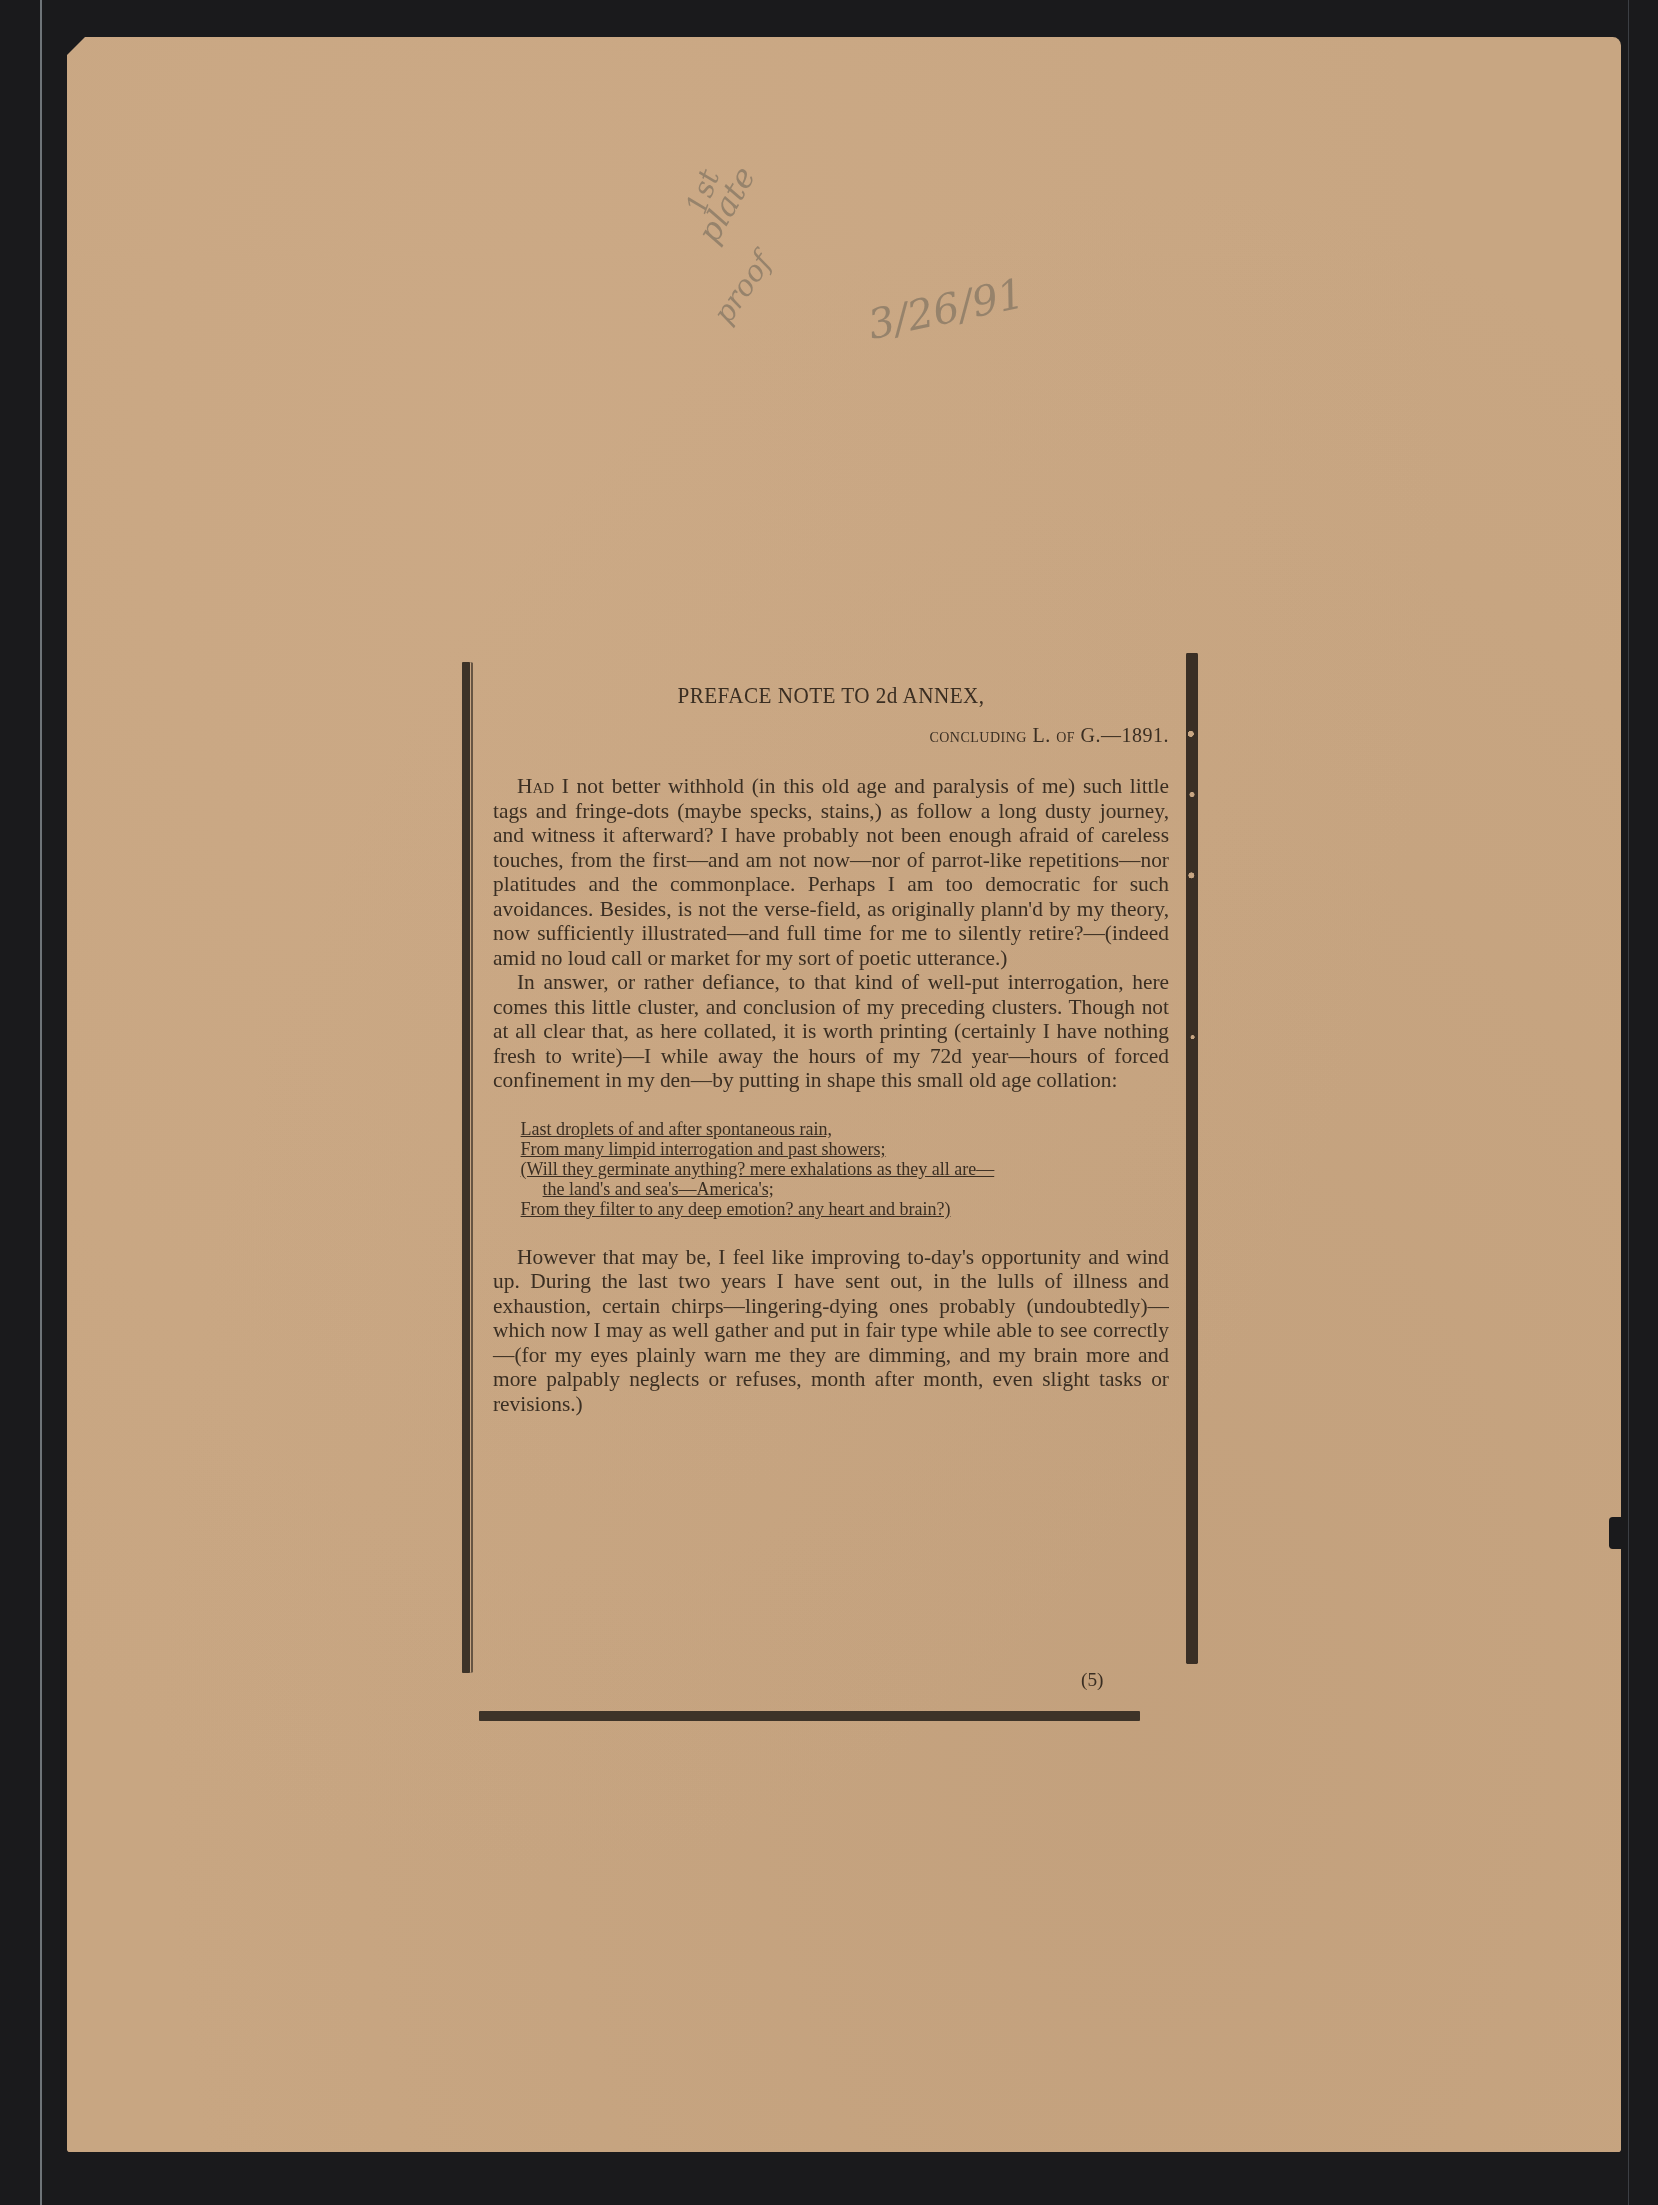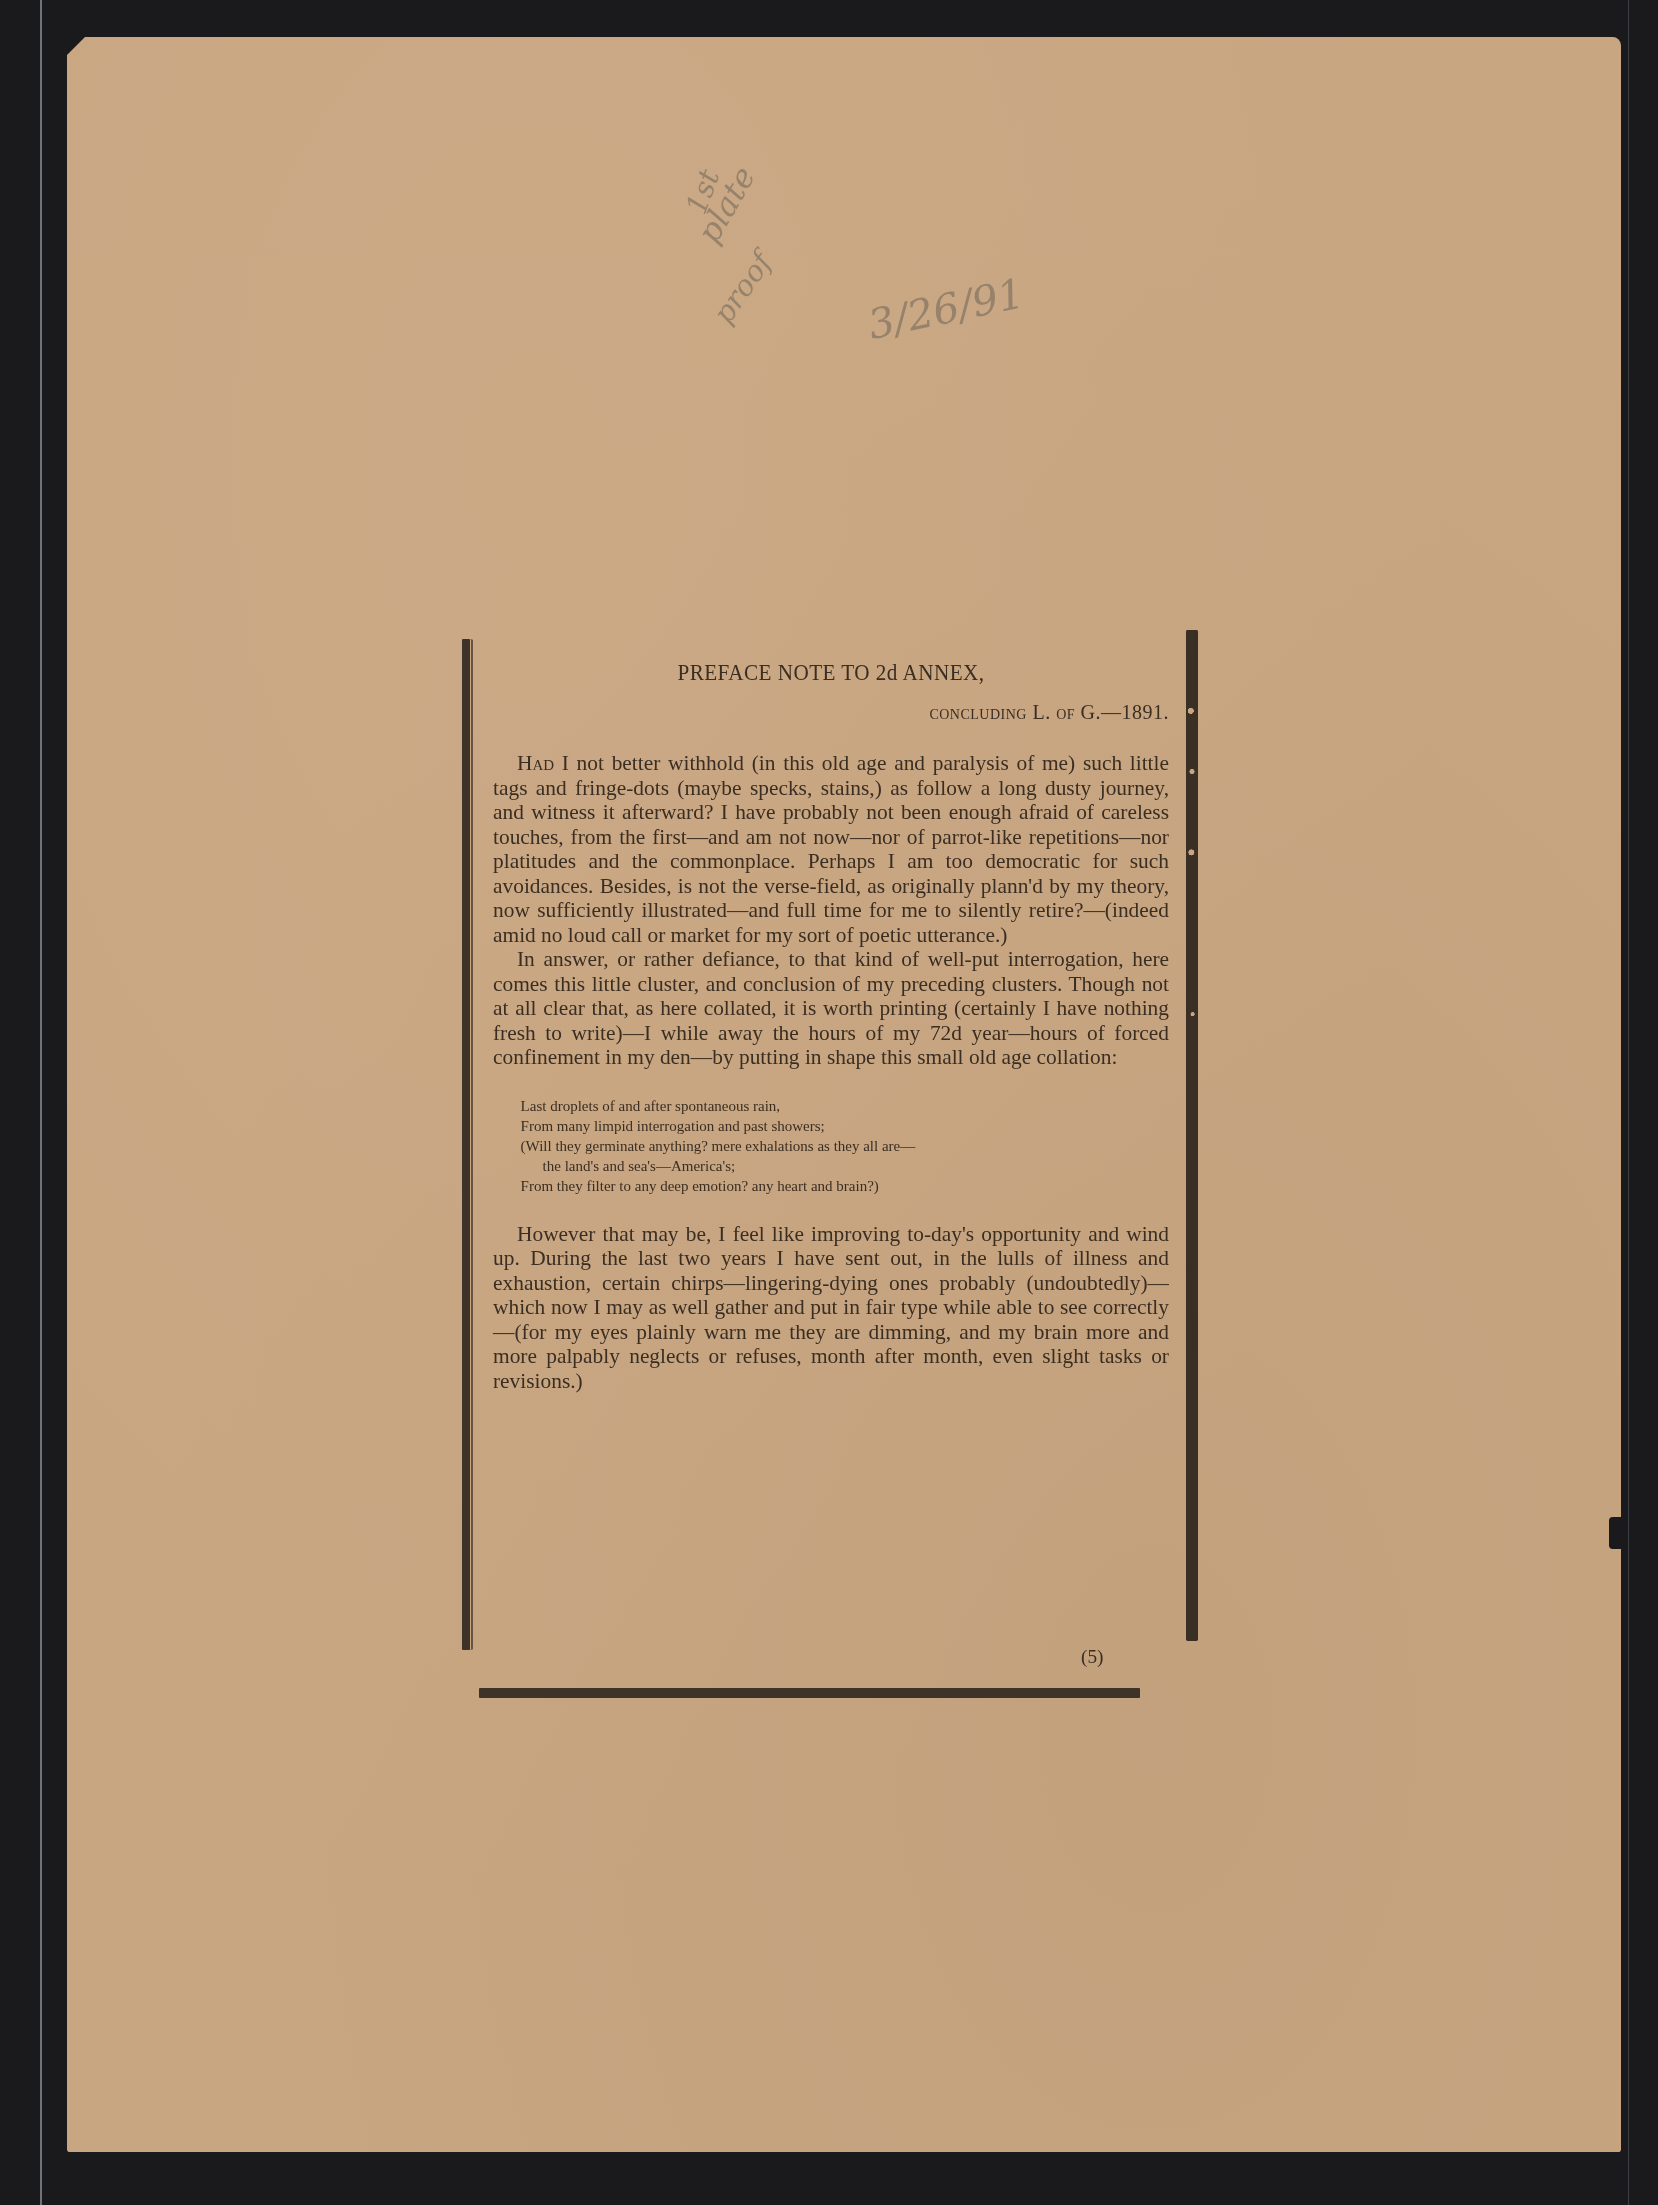--- a/index.html
+++ b/index.html
@@ -41,21 +41,21 @@
     width: 414px; height: 156px;
     color: #8a7a66; opacity: 0.8;
     font-family: "DejaVu Serif", serif; font-style: italic;
   }
   .pencil-note .l1 { position: absolute; left: 13.8px; top: 13.8px; font-size: 29px; transform: rotate(-70deg); transform-origin: left top; }
   .pencil-note .l2 { position: absolute; left: 41px; top: 27.6px; font-size: 32px; transform: rotate(-60deg); transform-origin: left center; }
   .pencil-note .l3 { position: absolute; left: 55px; top: 110px; font-size: 29px; transform: rotate(-55deg); transform-origin: left center; }
   .pencil-note .l4 { position: absolute; left: 202px; top: 92px; font-size: 41px; transform: rotate(-12deg); }
 
   .print-block {
-    position: absolute; left: 460px; top: 621px;
+    position: absolute; left: 460px; top: 644px;
     width: 745px; height: 1085px;
   }
   .rule-left {
     position: absolute; left: 2.3px; top: 18.4px; width: 7.4px; height: 1011px;
     background: #3d3328;
     box-shadow: 1.8px 0 0 -0.5px #c8a682, 3.2px 0 0 -0.5px #3d3328;
     border-radius: 0.9px;
   }
   .rule-right {
     position: absolute; left: 726px; top: 9.2px; width: 12px; height: 1011px;
@@ -85,21 +85,21 @@
     font-variant: small-caps; letter-spacing: 0.5px;
   }
   .para {
     font-size: 21.4px; line-height: 24.5px; text-align: justify;
     margin: 0; text-indent: 24px;
     text-align-last: left;
   }
   .para .sc { font-variant: small-caps; margin-top: 45px; }
   .verse {
     margin: 26px 0 26px 27.6px;
-    font-size: 15px; line-height: 20px;
+    font-size: 18px; line-height: 20px; text-decoration: underline;
   }
   .verse .vline { display: block; }
   .verse .vline.indent { padding-left: 22px; }
   .page-number {
     position: absolute; left: 621px; top: 1025px;
     font-size: 19.3px; color: #3a2e22;
   }
 </style>
 </head>
 <body>

